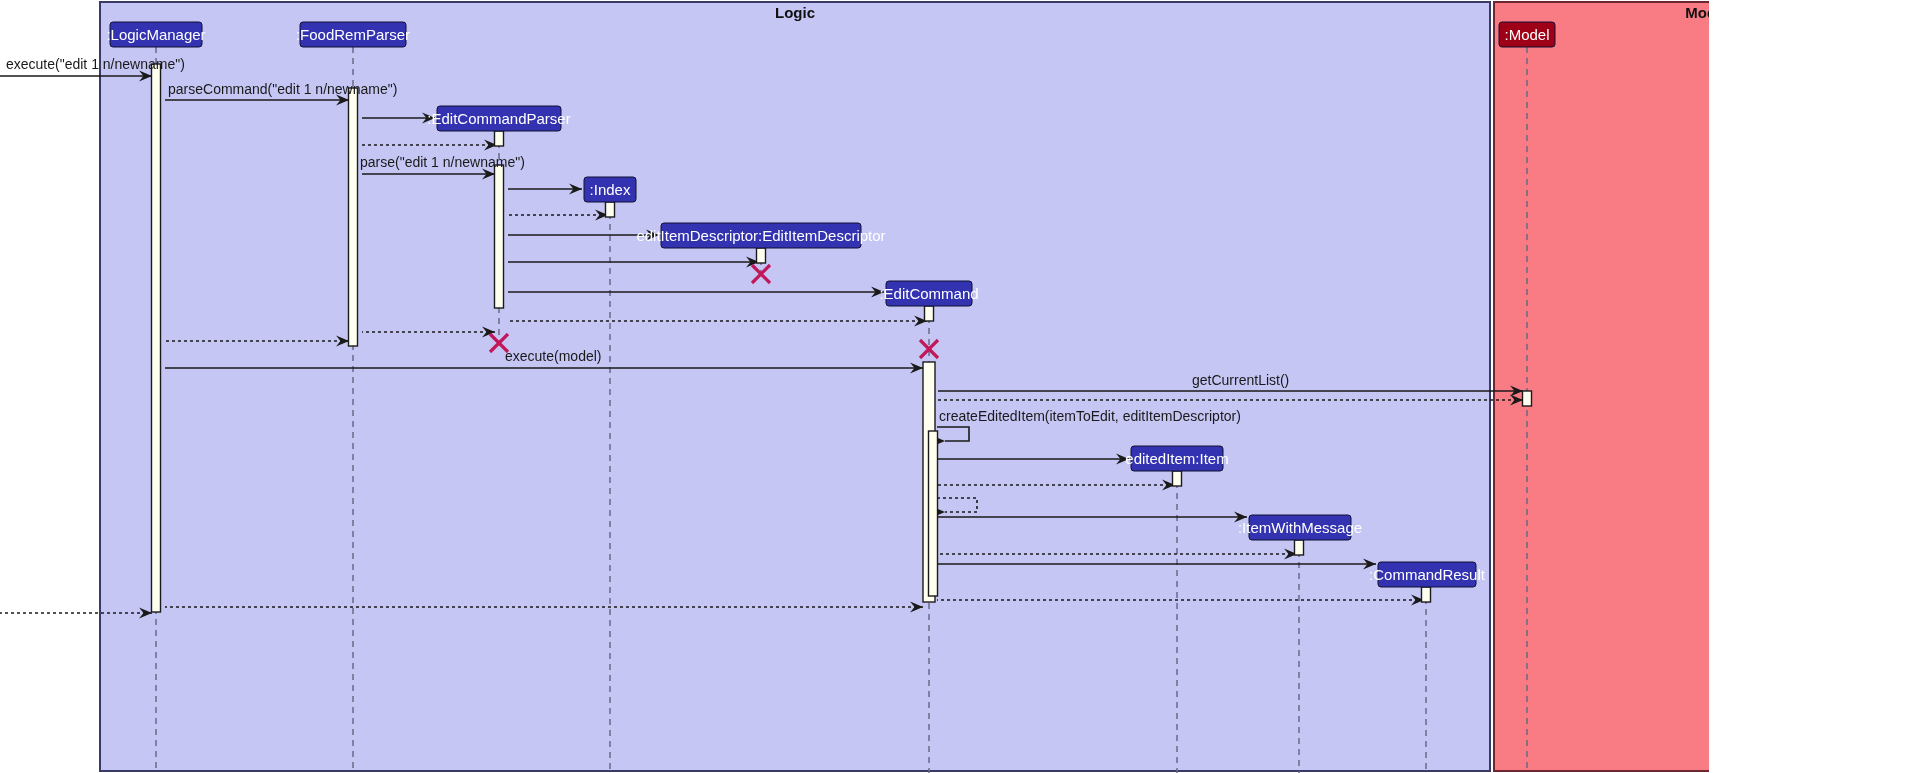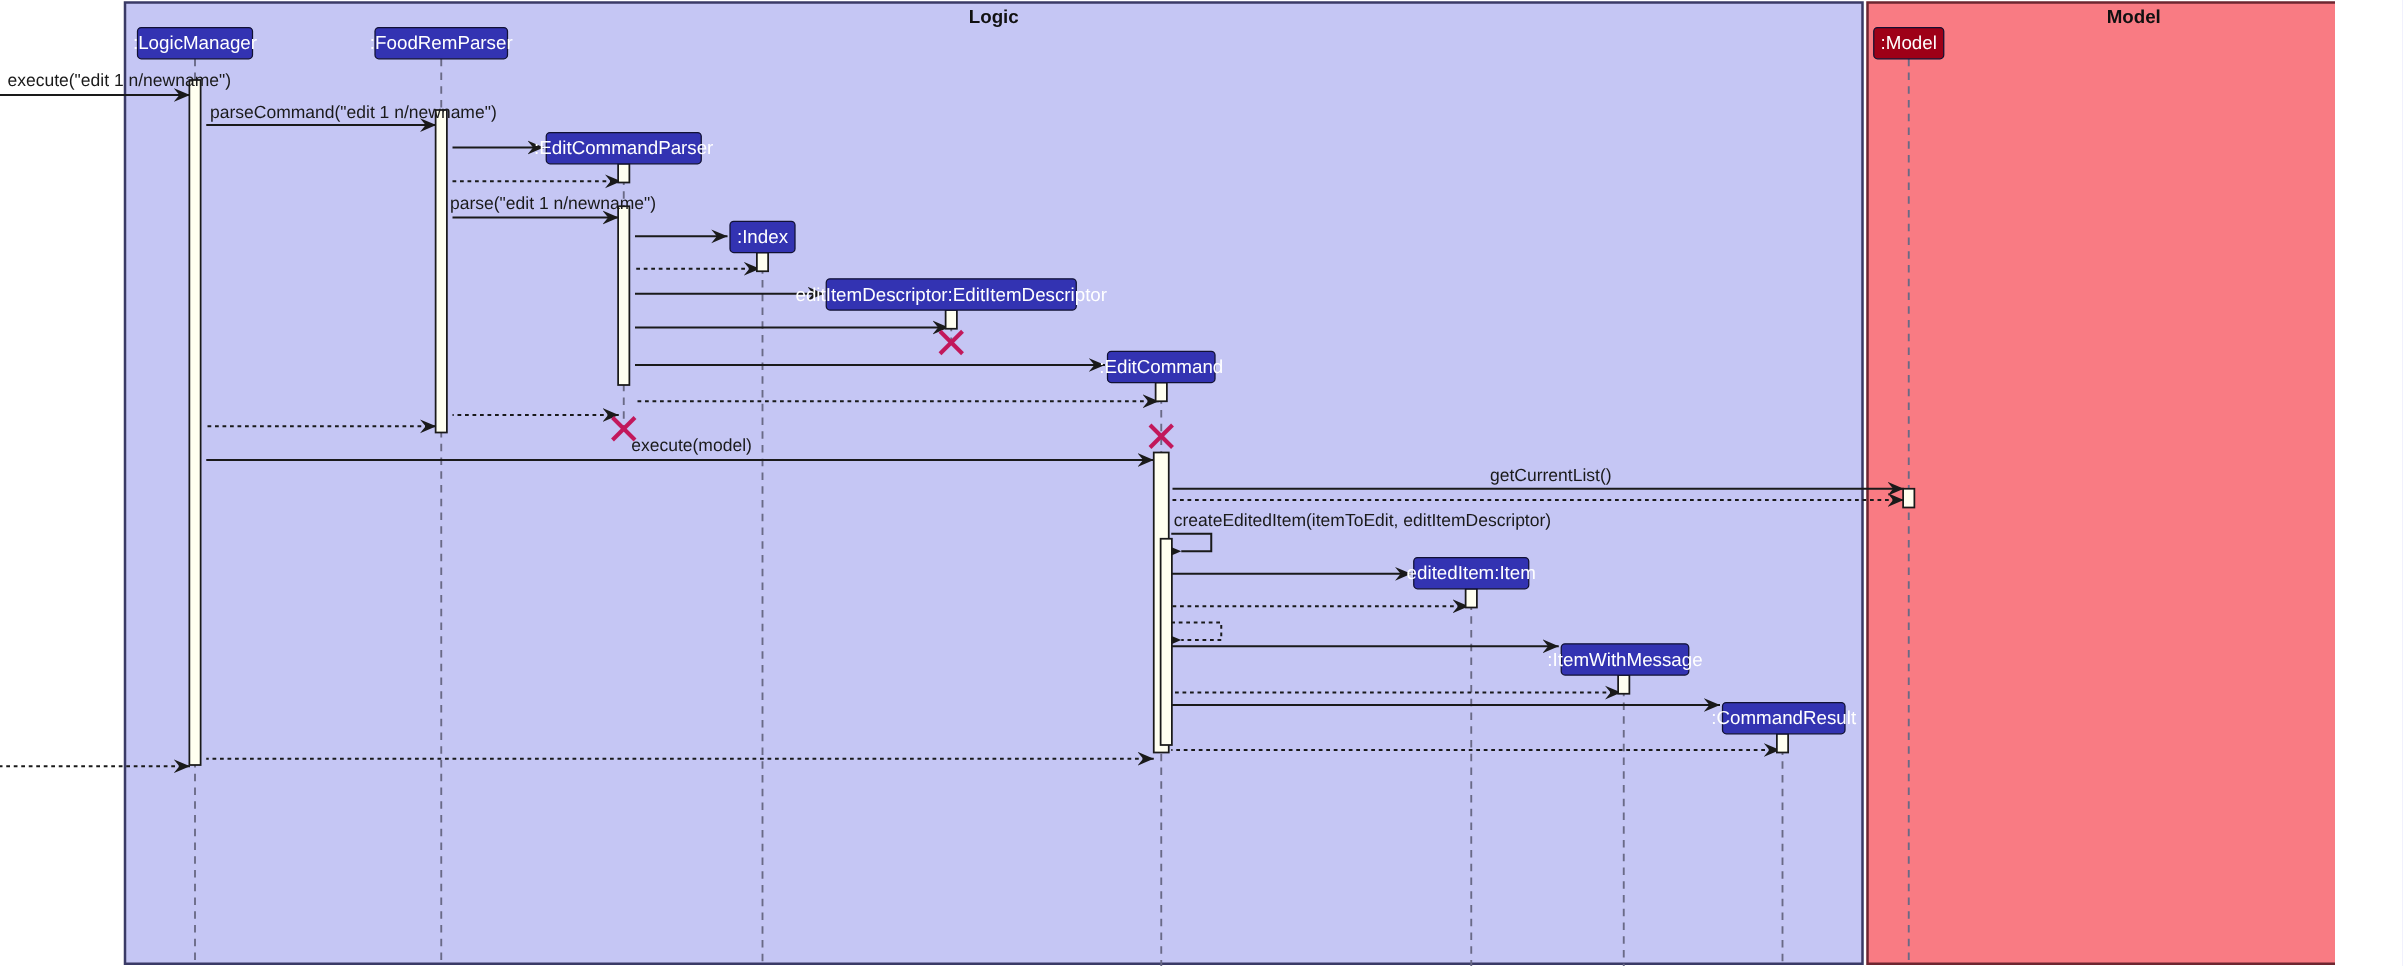--- a/index.html
+++ b/index.html
@@ -1,17 +1,17 @@
 <!DOCTYPE html>
 <html><head>
 <meta charset="utf-8">
 <style>
   html,body{margin:0;padding:0;background:#ffffff;}
   body{font-family:"Liberation Sans",sans-serif;}
-  #stage{position:relative;width:1868px;height:773px;overflow:hidden;background:#f9a8d4;}
+  #stage{position:relative;width:1709px;height:773px;overflow:hidden;background:#a16207;}
   svg{display:block;}
   .lbl{font-family:"Liberation Sans",sans-serif;font-size:14px;fill:#1a1a1a;}
   .boxtxt{font-family:"Liberation Sans",sans-serif;font-size:15px;fill:#ffffff;}
   .frametitle{font-family:"Liberation Sans",sans-serif;font-size:15px;font-weight:bold;fill:#111111;}
 </style>
 </head>
 <body>
 
 <div id="stage">
   <svg width="1922" height="773" viewBox="0 0 1922 773" xmlns="http://www.w3.org/2000/svg">

